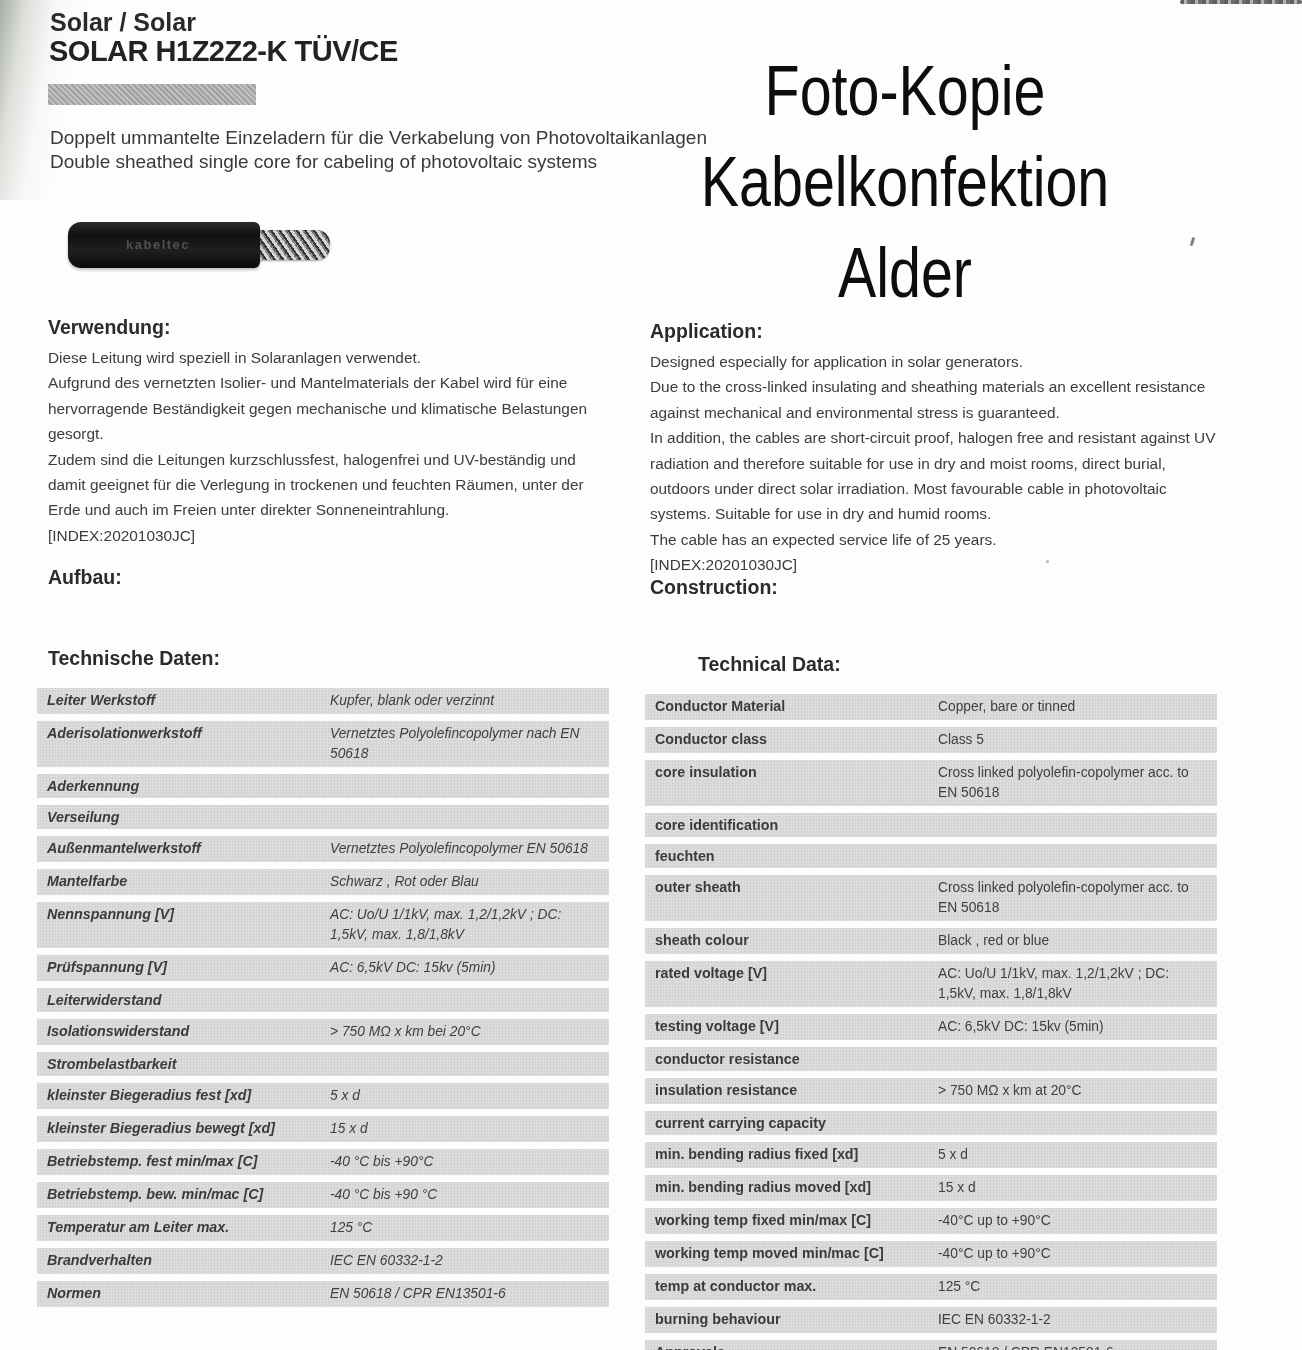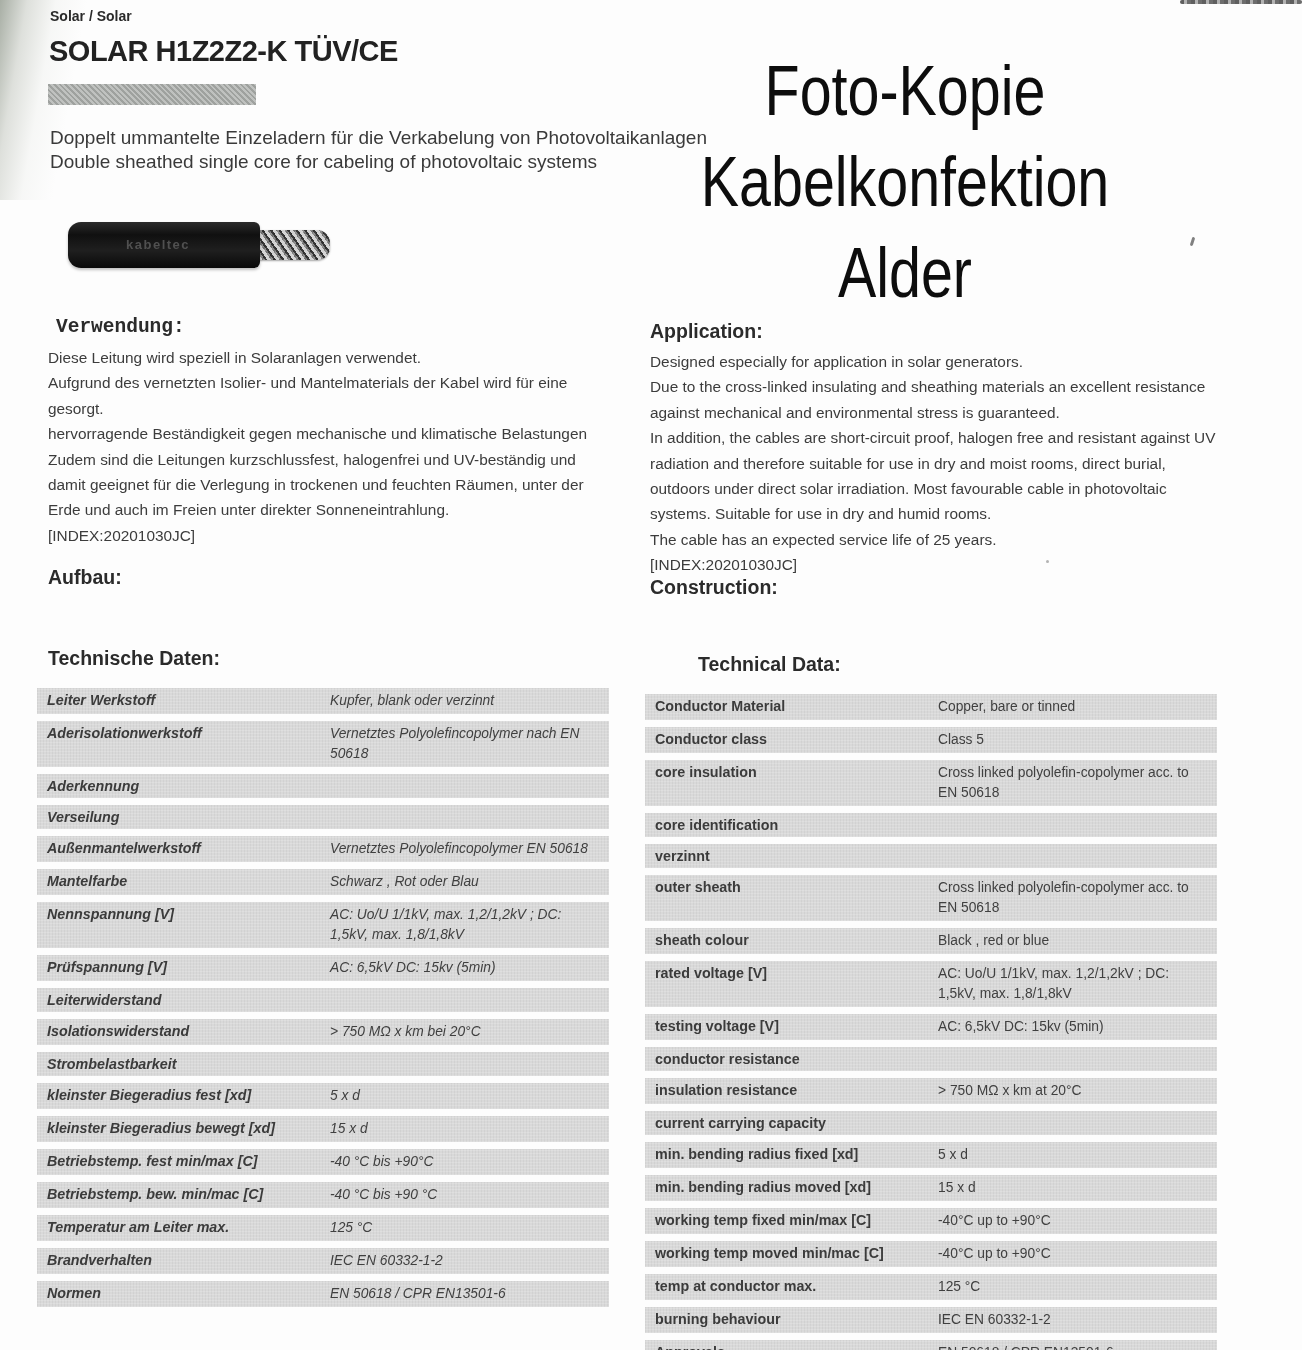--- a/index.html
+++ b/index.html
@@ -18,21 +18,21 @@
   }
   .scan-edge-top {
     position:absolute; left:1180px; top:0; width:122px; height:4px;
     background:repeating-linear-gradient(90deg,#2a2a2a 0 4px, #9a9a9a 4px 7px, #3d3d3d 7px 11px);
     opacity:.75; border-radius:2px;
   }
   .speck1 { position:absolute; left:1191px; top:237px; width:3px; height:9px; background:#4a4a4a; transform:rotate(18deg); border-radius:2px; opacity:.7; }
   .speck2 { position:absolute; left:1046px; top:560px; width:3px; height:3px; background:#777; border-radius:50%; opacity:.55; }
 
   
-  .brand-line { position:absolute; left:50px; top:8px; font-size:14px; font-weight:bold; color:#2a2a2a; }
+  .brand-line { position:absolute; left:50px; top:8px; font-size:25px; font-weight:bold; color:#2a2a2a; }
   .product-title { position:absolute; left:49px; top:35px; font-size:29px; font-weight:bold; color:#222; letter-spacing:-0.5px; }
   .title-bar {
     position:absolute; left:48px; top:84px; width:208px; height:21px;
     background-color:var(--title-bar,#a7aaa7);
     background-image:repeating-linear-gradient(45deg, rgba(255,255,255,.28) 0 2px, rgba(0,0,0,.05) 2px 4px);
   }
   .desc { position:absolute; left:50px; top:126px; font-size:19px; line-height:24px; color:#3a3a3a; white-space:nowrap; }
 
   
   .cable { position:absolute; left:68px; top:222px; width:266px; height:46px; }
@@ -60,21 +60,21 @@
   .stamp {
     position:absolute; left:600px; top:46px; width:610px;
     text-align:center; color:var(--stamp-text,#0d0d0d);
     font-size:70px; line-height:91px; font-weight:400;
     transform:scaleX(.82); transform-origin:center top;
     letter-spacing:0;
   }
 
   
   .h-section { position:absolute; font-size:19.5px; font-weight:bold; color:#2b2b2b; }
-  .h-verwendung { left:56px; top:316px;font-family:Liberation Mono, monospace; }
+  .h-verwendung { left:48px; top:316px; }
   .h-application { left:650px; top:320px; }
   .h-aufbau { left:48px; top:566px; }
   .h-construction { left:650px; top:576px; }
   .h-techde { left:48px; top:647px; }
   .h-techen { left:650px; top:653px;margin-left:48px; }
 
   .para { position:absolute; font-size:15.4px; line-height:25.4px; color:#3c3c3c; white-space:nowrap; }
   .para-de { left:48px; top:345px; }
   .para-en { left:650px; top:349px; }
 
@@ -133,23 +133,23 @@
   <div class="h-section h-construction">Construction:</div>
   <div class="h-section h-techde">Technische Daten:</div>
   <div class="h-section h-techen">Technical Data:</div>
 
   <div class="para para-de">
 
       <div>Diese Leitung wird speziell in Solaranlagen verwendet.</div>
 
       <div>Aufgrund des vernetzten Isolier- und Mantelmaterials der Kabel wird für eine</div>
 
+      <div>hervorragende Beständigkeit gegen mechanische und klimatische Belastungen</div>
+
       <div>gesorgt.</div>
-
-      <div>hervorragende Beständigkeit gegen mechanische und klimatische Belastungen</div>
 
       <div>Zudem sind die Leitungen kurzschlussfest, halogenfrei und UV-beständig und</div>
 
       <div>damit geeignet für die Verlegung in trockenen und feuchten Räumen, unter der</div>
 
       <div>Erde und auch im Freien unter direkter Sonneneintrahlung.</div>
 
 
       <div>[INDEX:20201030JC]</div>
     </div>
@@ -283,21 +283,21 @@
         <div class="tlabel">core insulation</div>
         <div class="tvalue">Cross linked polyolefin-copolymer acc. to EN 50618</div>
       </div>
 
       <div class="trow">
         <div class="tlabel">core identification</div>
         <div class="tvalue"></div>
       </div>
 
       <div class="trow">
-        <div class="tlabel">verzinnt</div>
+        <div class="tlabel">feuchten</div>
         <div class="tvalue"></div>
       </div>
 
       <div class="trow">
         <div class="tlabel">outer sheath</div>
         <div class="tvalue">Cross linked polyolefin-copolymer acc. to EN 50618</div>
       </div>
 
       <div class="trow">
         <div class="tlabel">sheath colour</div>

